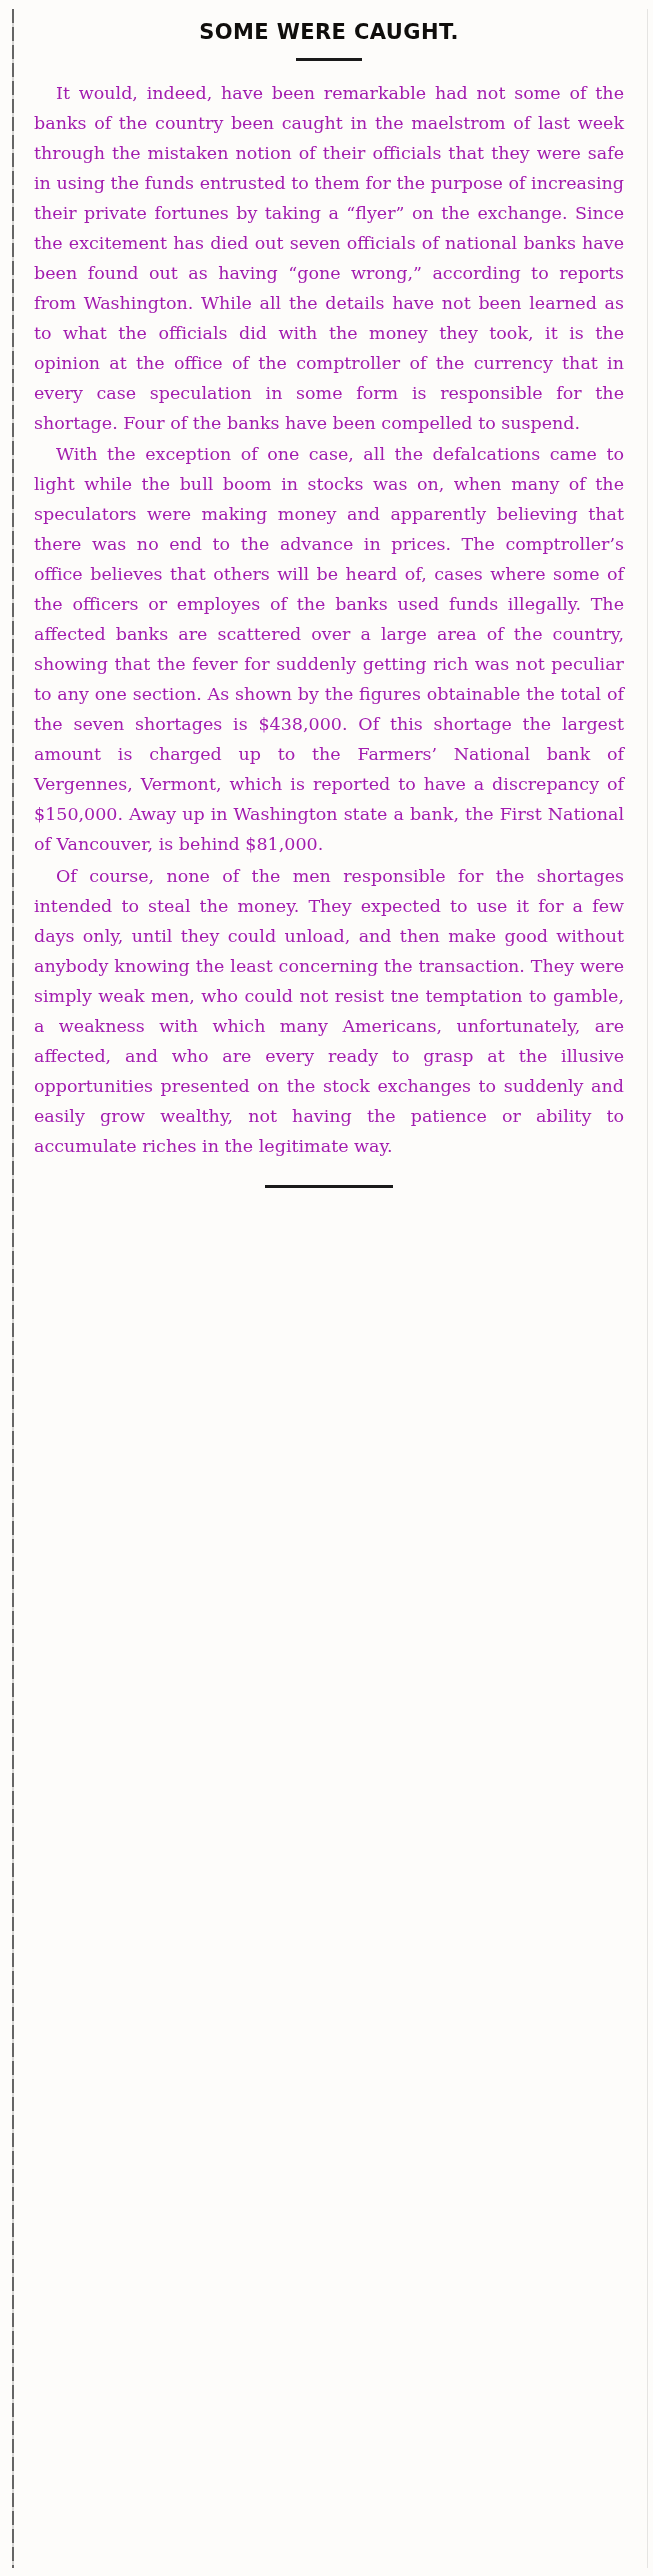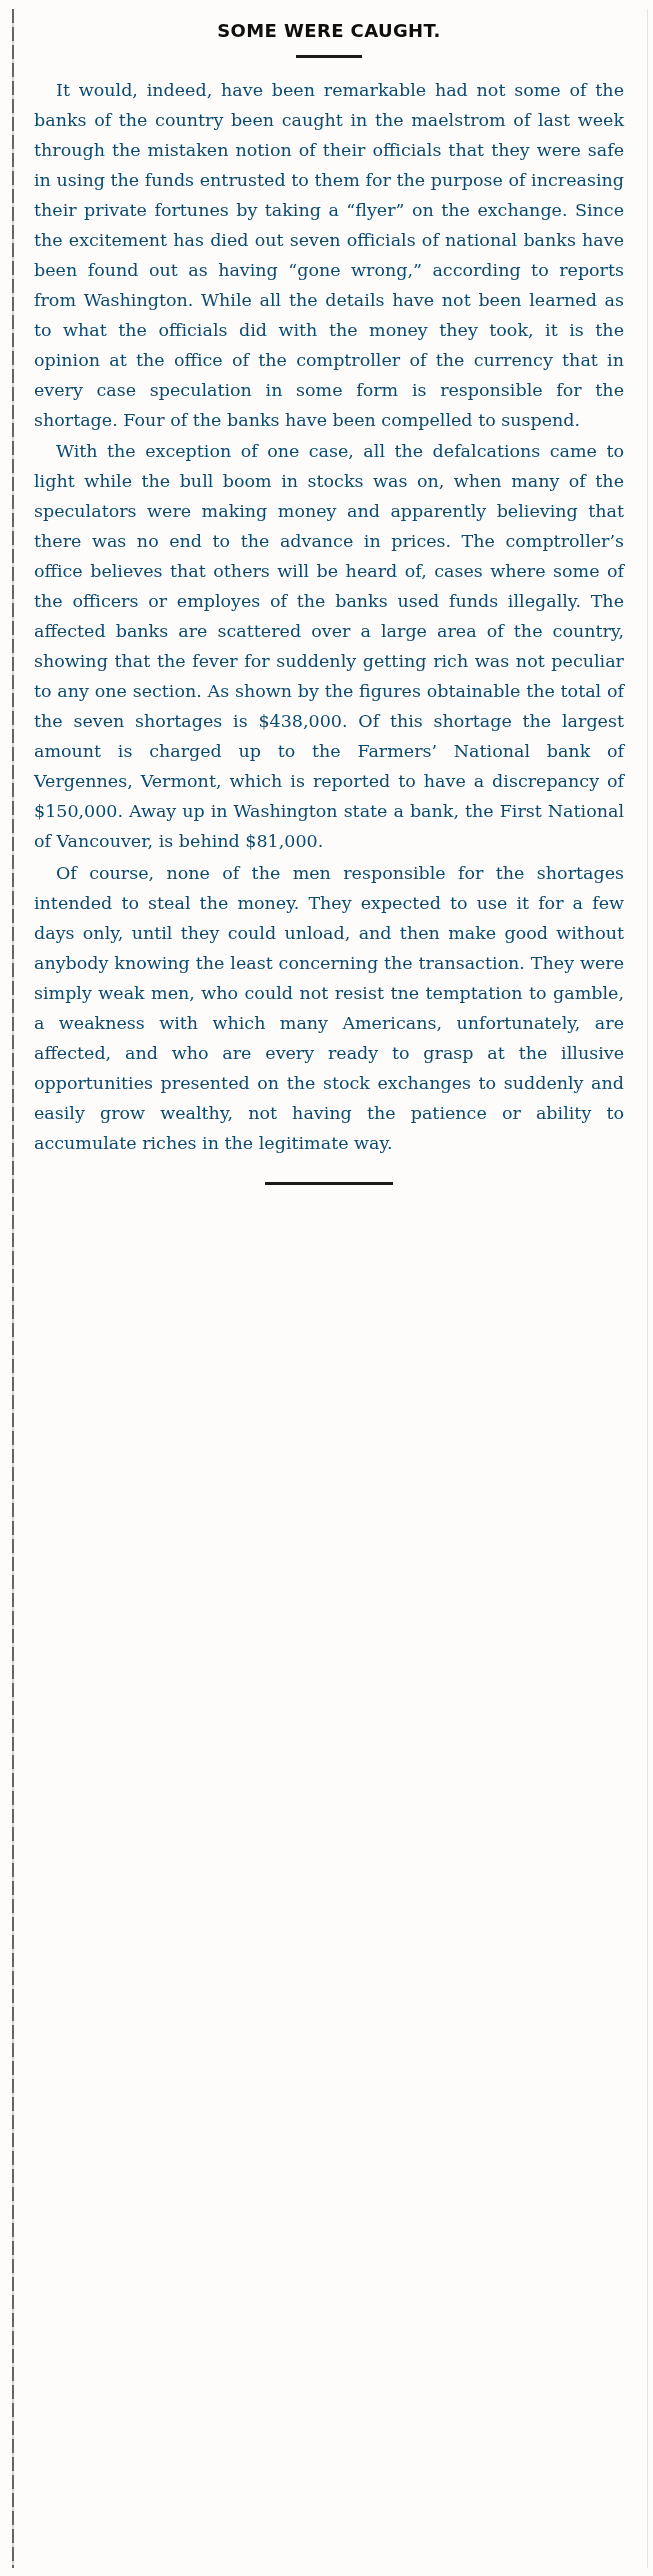--- a/index.html
+++ b/index.html
@@ -40,38 +40,38 @@
     right: 5.1px;
     top: 8.5px;
     bottom: 8.5px;
     width: 0.9px;
     background: rgba(60,60,60,0.12);
   }
   .headline {
     text-align: center;
     font-family: "DejaVu Sans", sans-serif;
     font-weight: bold;
-    font-size: 18px;
+    font-size: 21px;
     letter-spacing: 0.4px;
     margin: 5.1px 0 0 0;
     color: #100e0c;
   }
   .rule-short {
     width: 66px;
     height: 2.6px;
     background: #1a1a1a;
     margin: 13.6px auto 17px auto;
   }
   .article {
     font-family: "DejaVu Serif", serif;
     font-size: 17.5px;
     line-height: 30px;
     text-align: justify;
     text-justify: inter-word;
-    color: #0c4a6e;
+    color: #a21caf;
   }
   .article p {
     margin: 0 0 1.7px 0;
     text-indent: 22px;
   }
   .rule-bottom {
     width: 128px;
     height: 3.4px;
     background: #1a1a1a;
     margin: 24px auto 5.1px auto;

